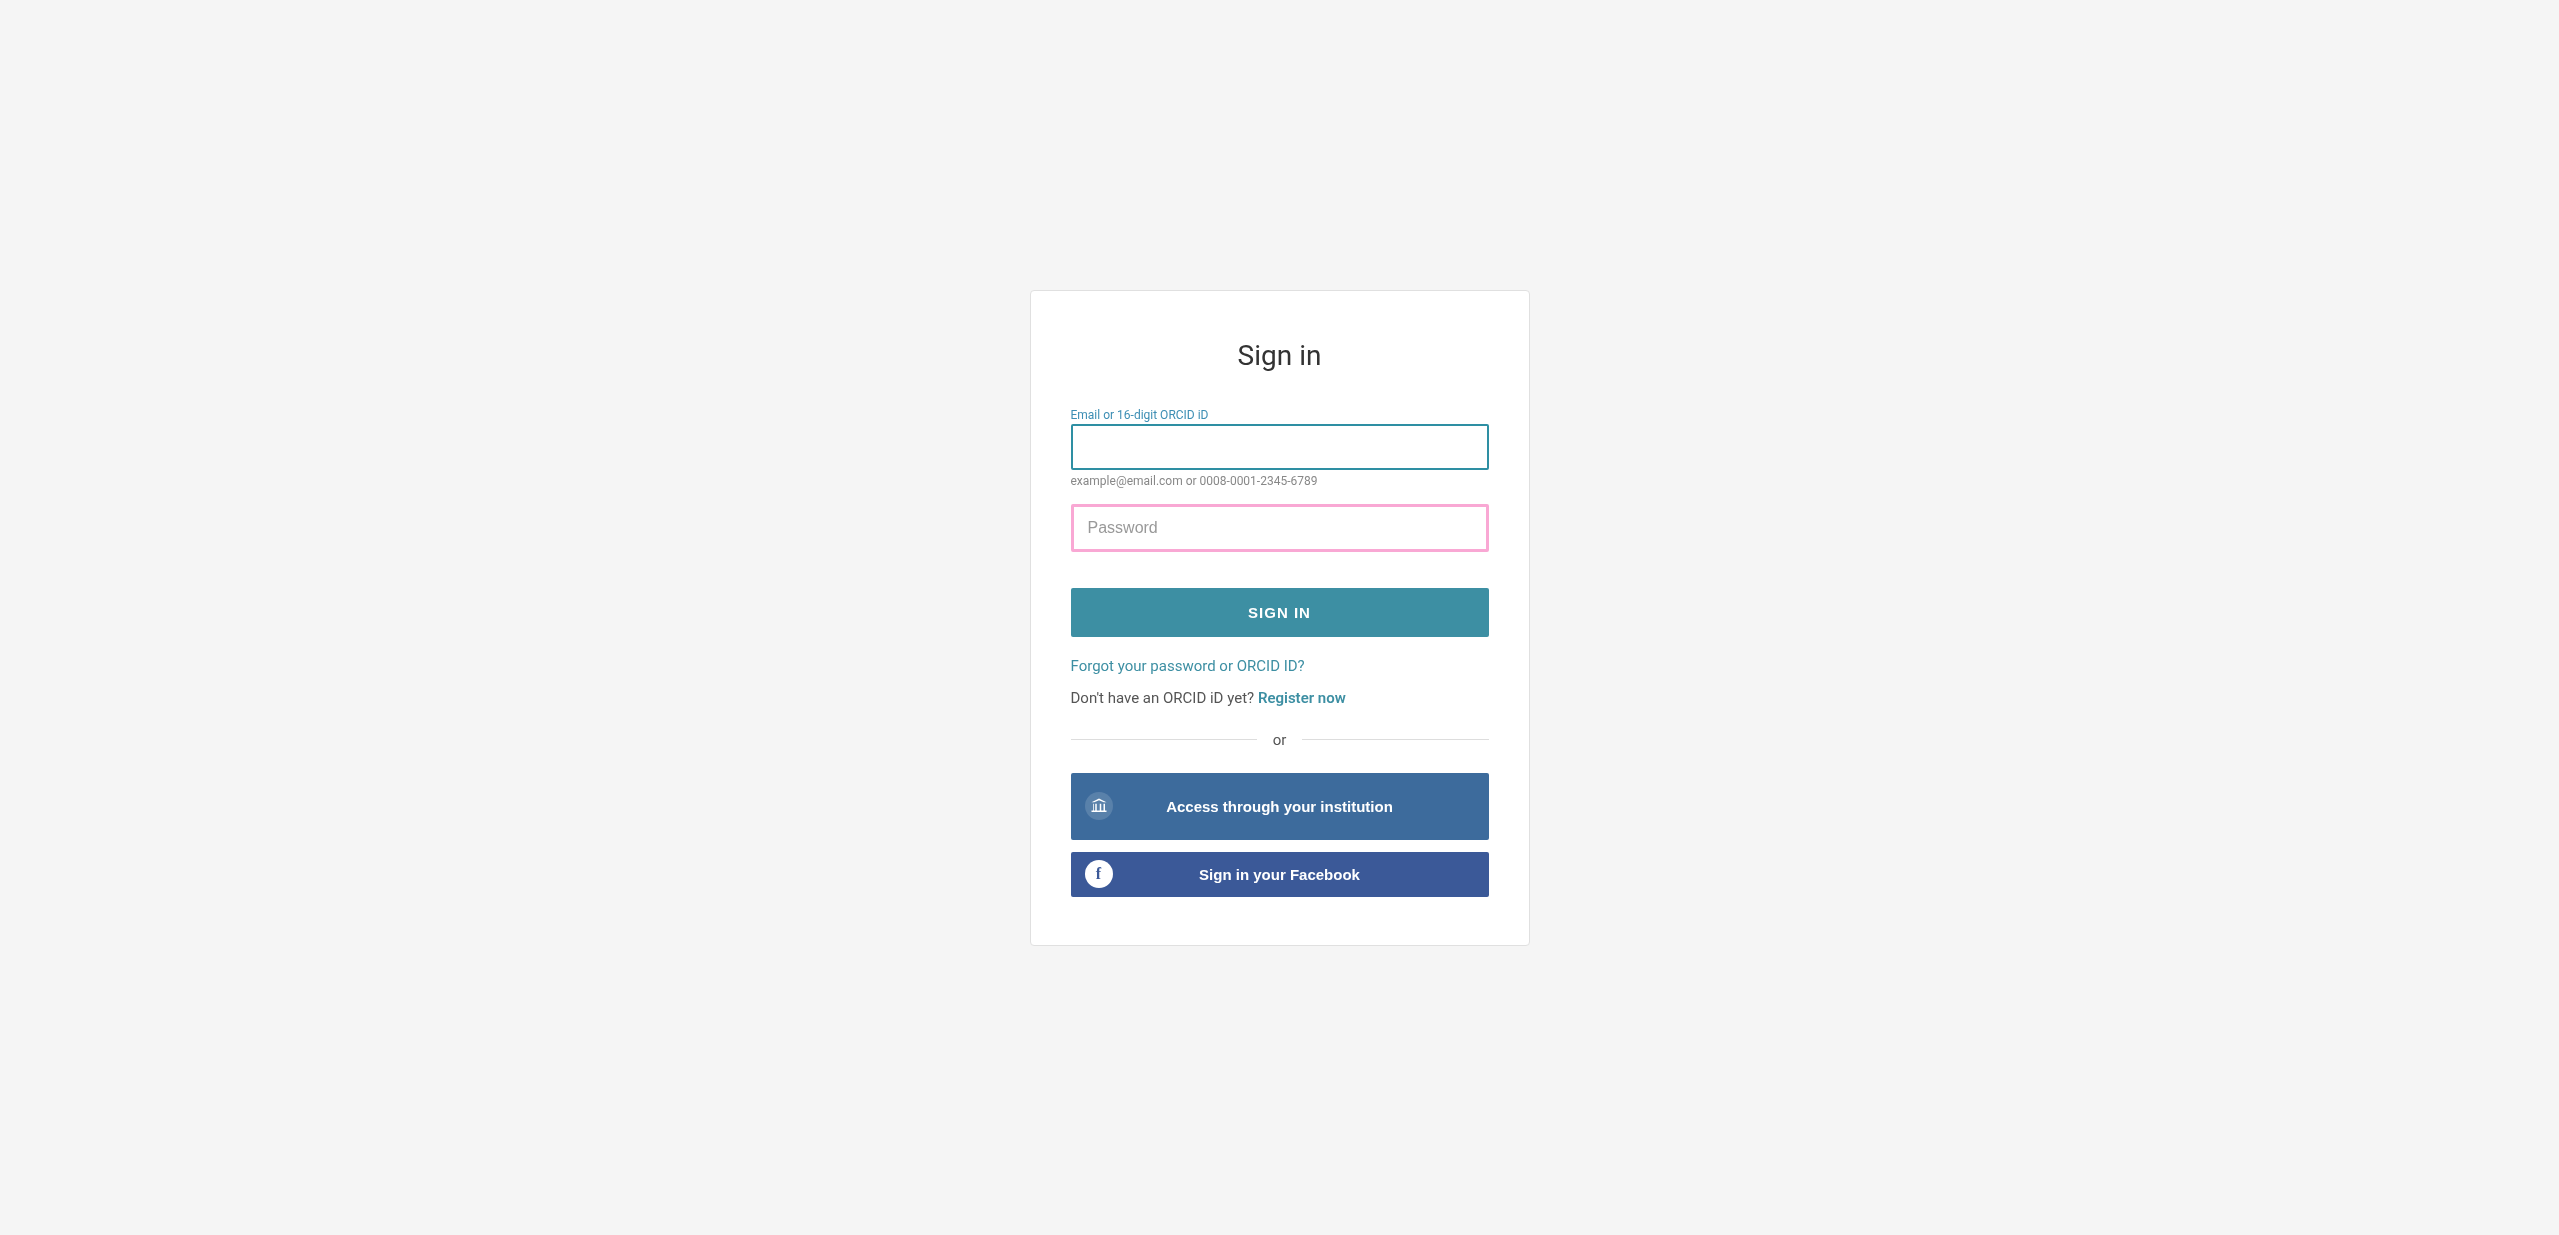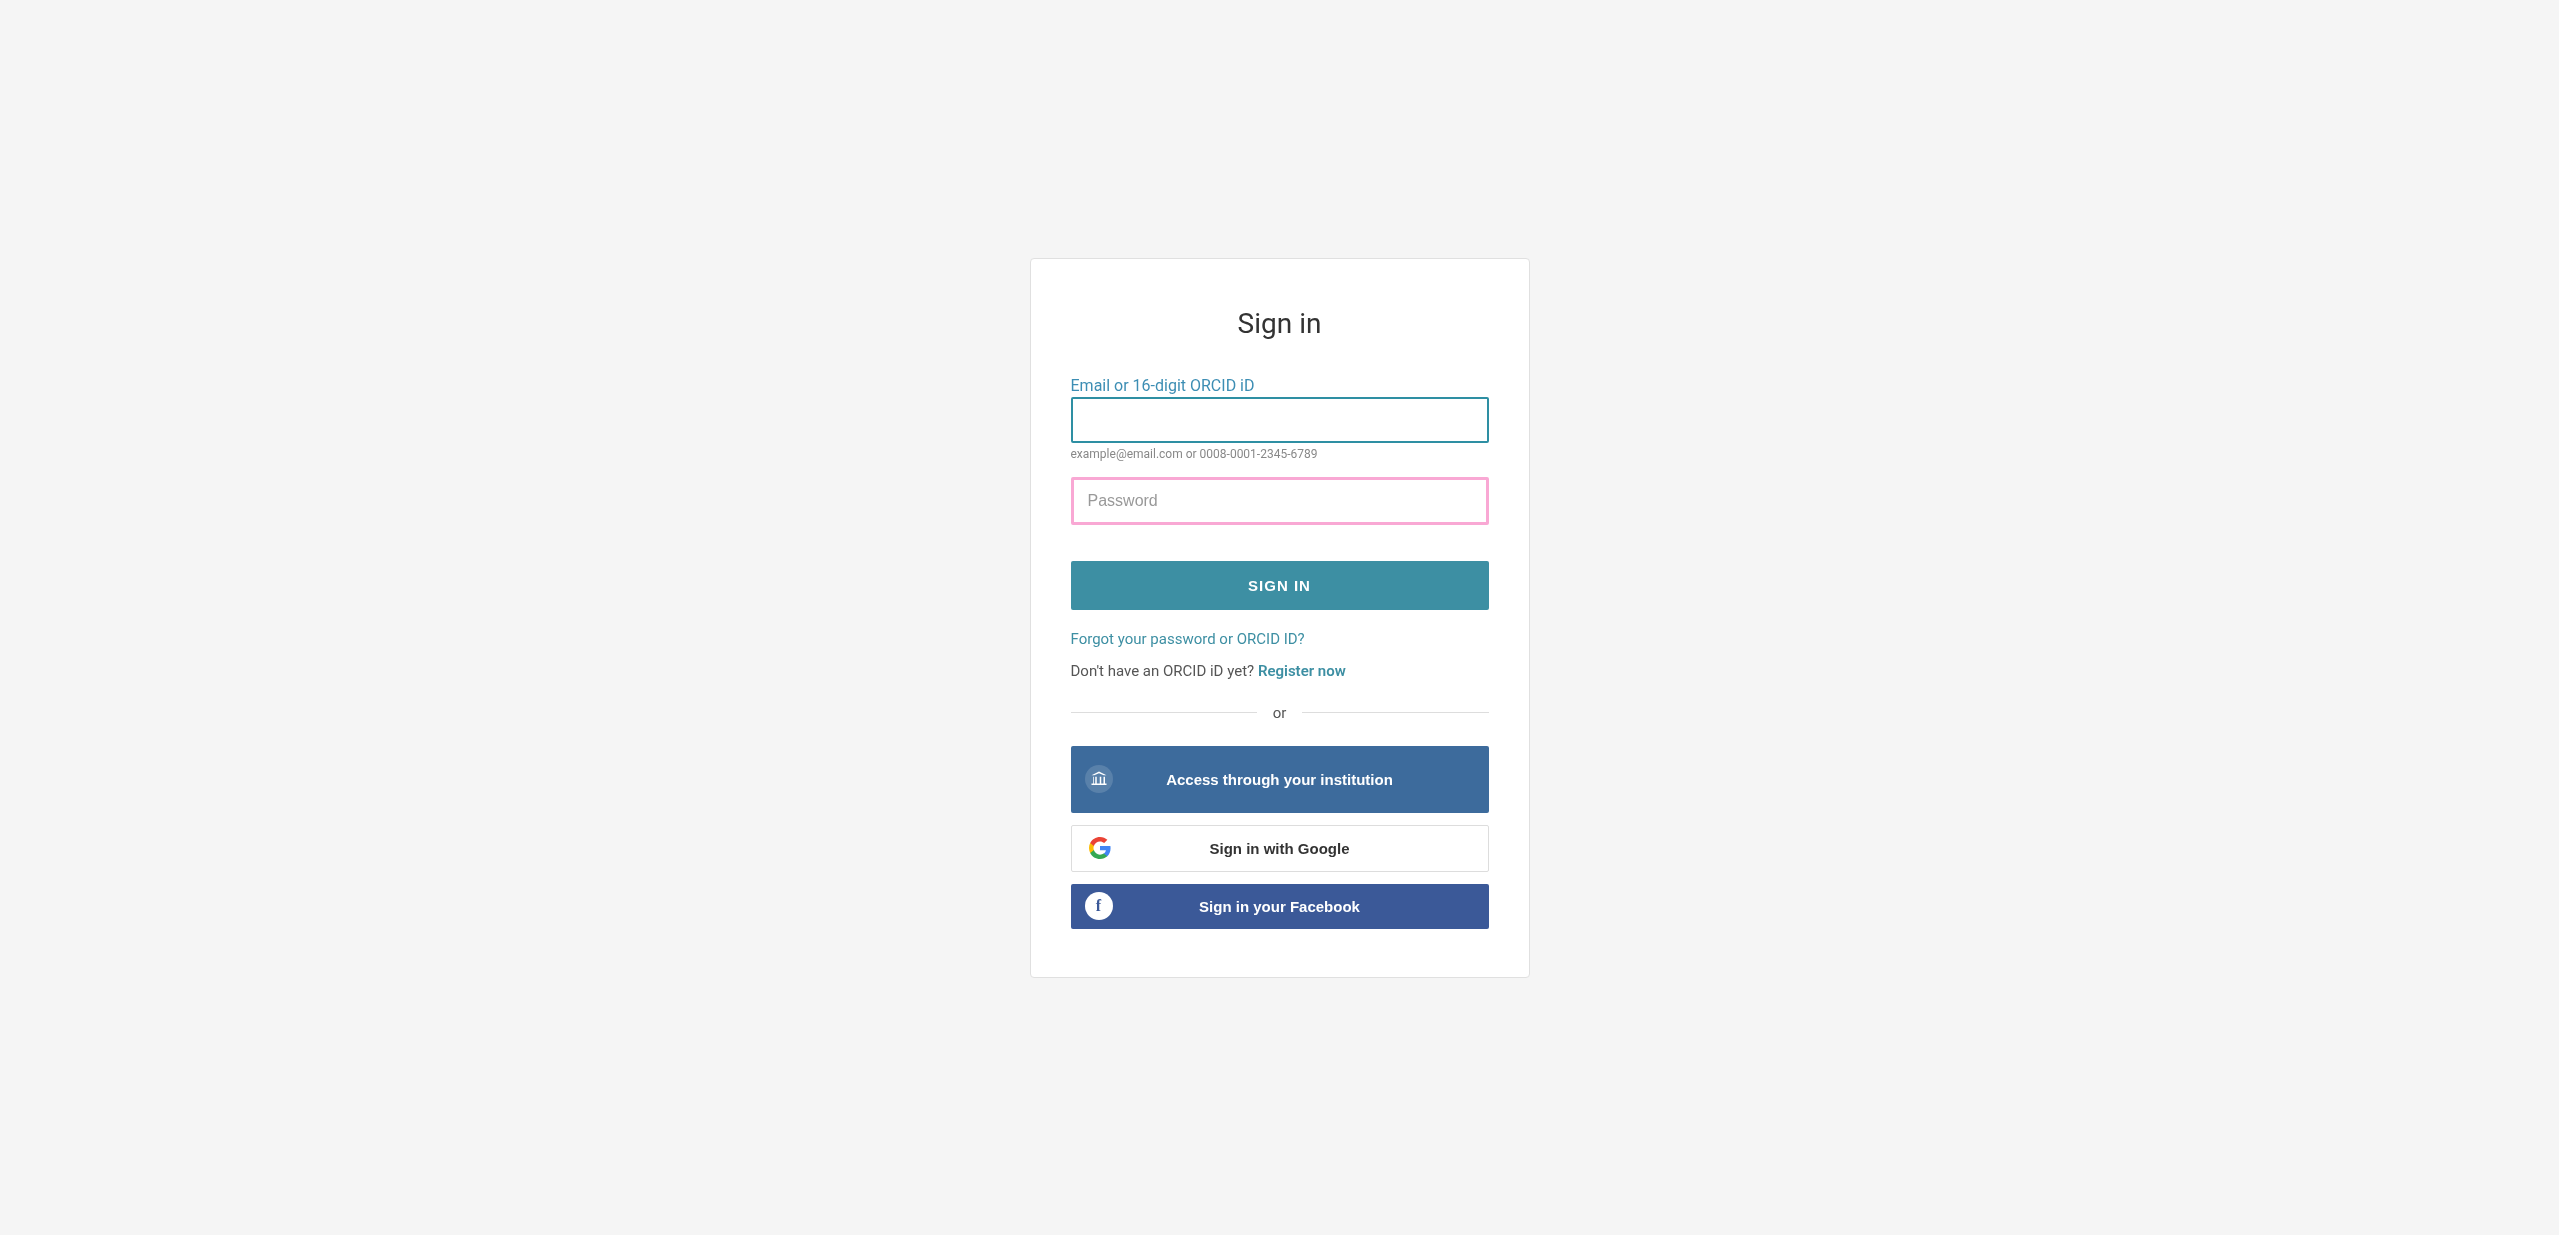--- a/index.html
+++ b/index.html
@@ -31,21 +31,21 @@
       font-weight: 400;
       color: #333333;
       margin-bottom: 36px;
     }
 
     .field-group {
       margin-bottom: 16px;
     }
 
     .field-label {
-      font-size: 16px;
+      font-size: 12px;
       color: #3d8eb4;
       margin-bottom: 2px;
       display: block;
     }
 
     .input-email-wrapper {
       position: relative;
       margin-bottom: 4px;
     }
 
@@ -280,33 +280,20 @@
         <span class="institution-icon">
 
           <svg width="18" height="18" viewBox="0 0 24 24" fill="white">
             <path d="M12 2L2 7h20L12 2zm0 2.18L18.28 7H5.72L12 4.18zM4 9v9H2v2h20v-2h-2V9h-2v9h-3V9h-2v9H9V9H7v9H5V9H4z"></path>
           </svg>
         </span>
       </span>
       <span class="btn-label">Access through your institution</span>
     </button>
 
-    <button class="btn-google">
-      <span class="btn-icon">
-        <span class="google-icon">
-          <svg width="24" height="24" viewBox="0 0 24 24">
-            <path d="M22.56 12.25c0-.78-.07-1.53-.2-2.25H12v4.26h5.92c-.26 1.37-1.04 2.53-2.21 3.31v2.77h3.57c2.08-1.92 3.28-4.74 3.28-8.09z" fill="#4285F4"></path>
-            <path d="M12 23c2.97 0 5.46-.98 7.28-2.66l-3.57-2.77c-.98.66-2.23 1.06-3.71 1.06-2.86 0-5.29-1.93-6.16-4.53H2.18v2.84C3.99 20.53 7.7 23 12 23z" fill="#34A853"></path>
-            <path d="M5.84 14.09c-.22-.66-.35-1.36-.35-2.09s.13-1.43.35-2.09V7.07H2.18C1.43 8.55 1 10.22 1 12s.43 3.45 1.18 4.93l2.85-2.22.81-.62z" fill="#FBBC05"></path>
-            <path d="M12 5.38c1.62 0 3.06.56 4.21 1.64l3.15-3.15C17.45 2.09 14.97 1 12 1 7.7 1 3.99 3.47 2.18 7.07l3.66 2.84c.87-2.6 3.3-4.53 6.16-4.53z" fill="#EA4335"></path>
-          </svg>
-        </span>
-      </span>
-      <span class="btn-label">Sign in with Google</span>
-    </button>
 
     <button class="btn-facebook">
       <span class="btn-icon">
         <span class="facebook-icon">
           <span class="facebook-f">f</span>
         </span>
       </span>
       <span class="btn-label">Sign in your Facebook</span>
     </button>
 

